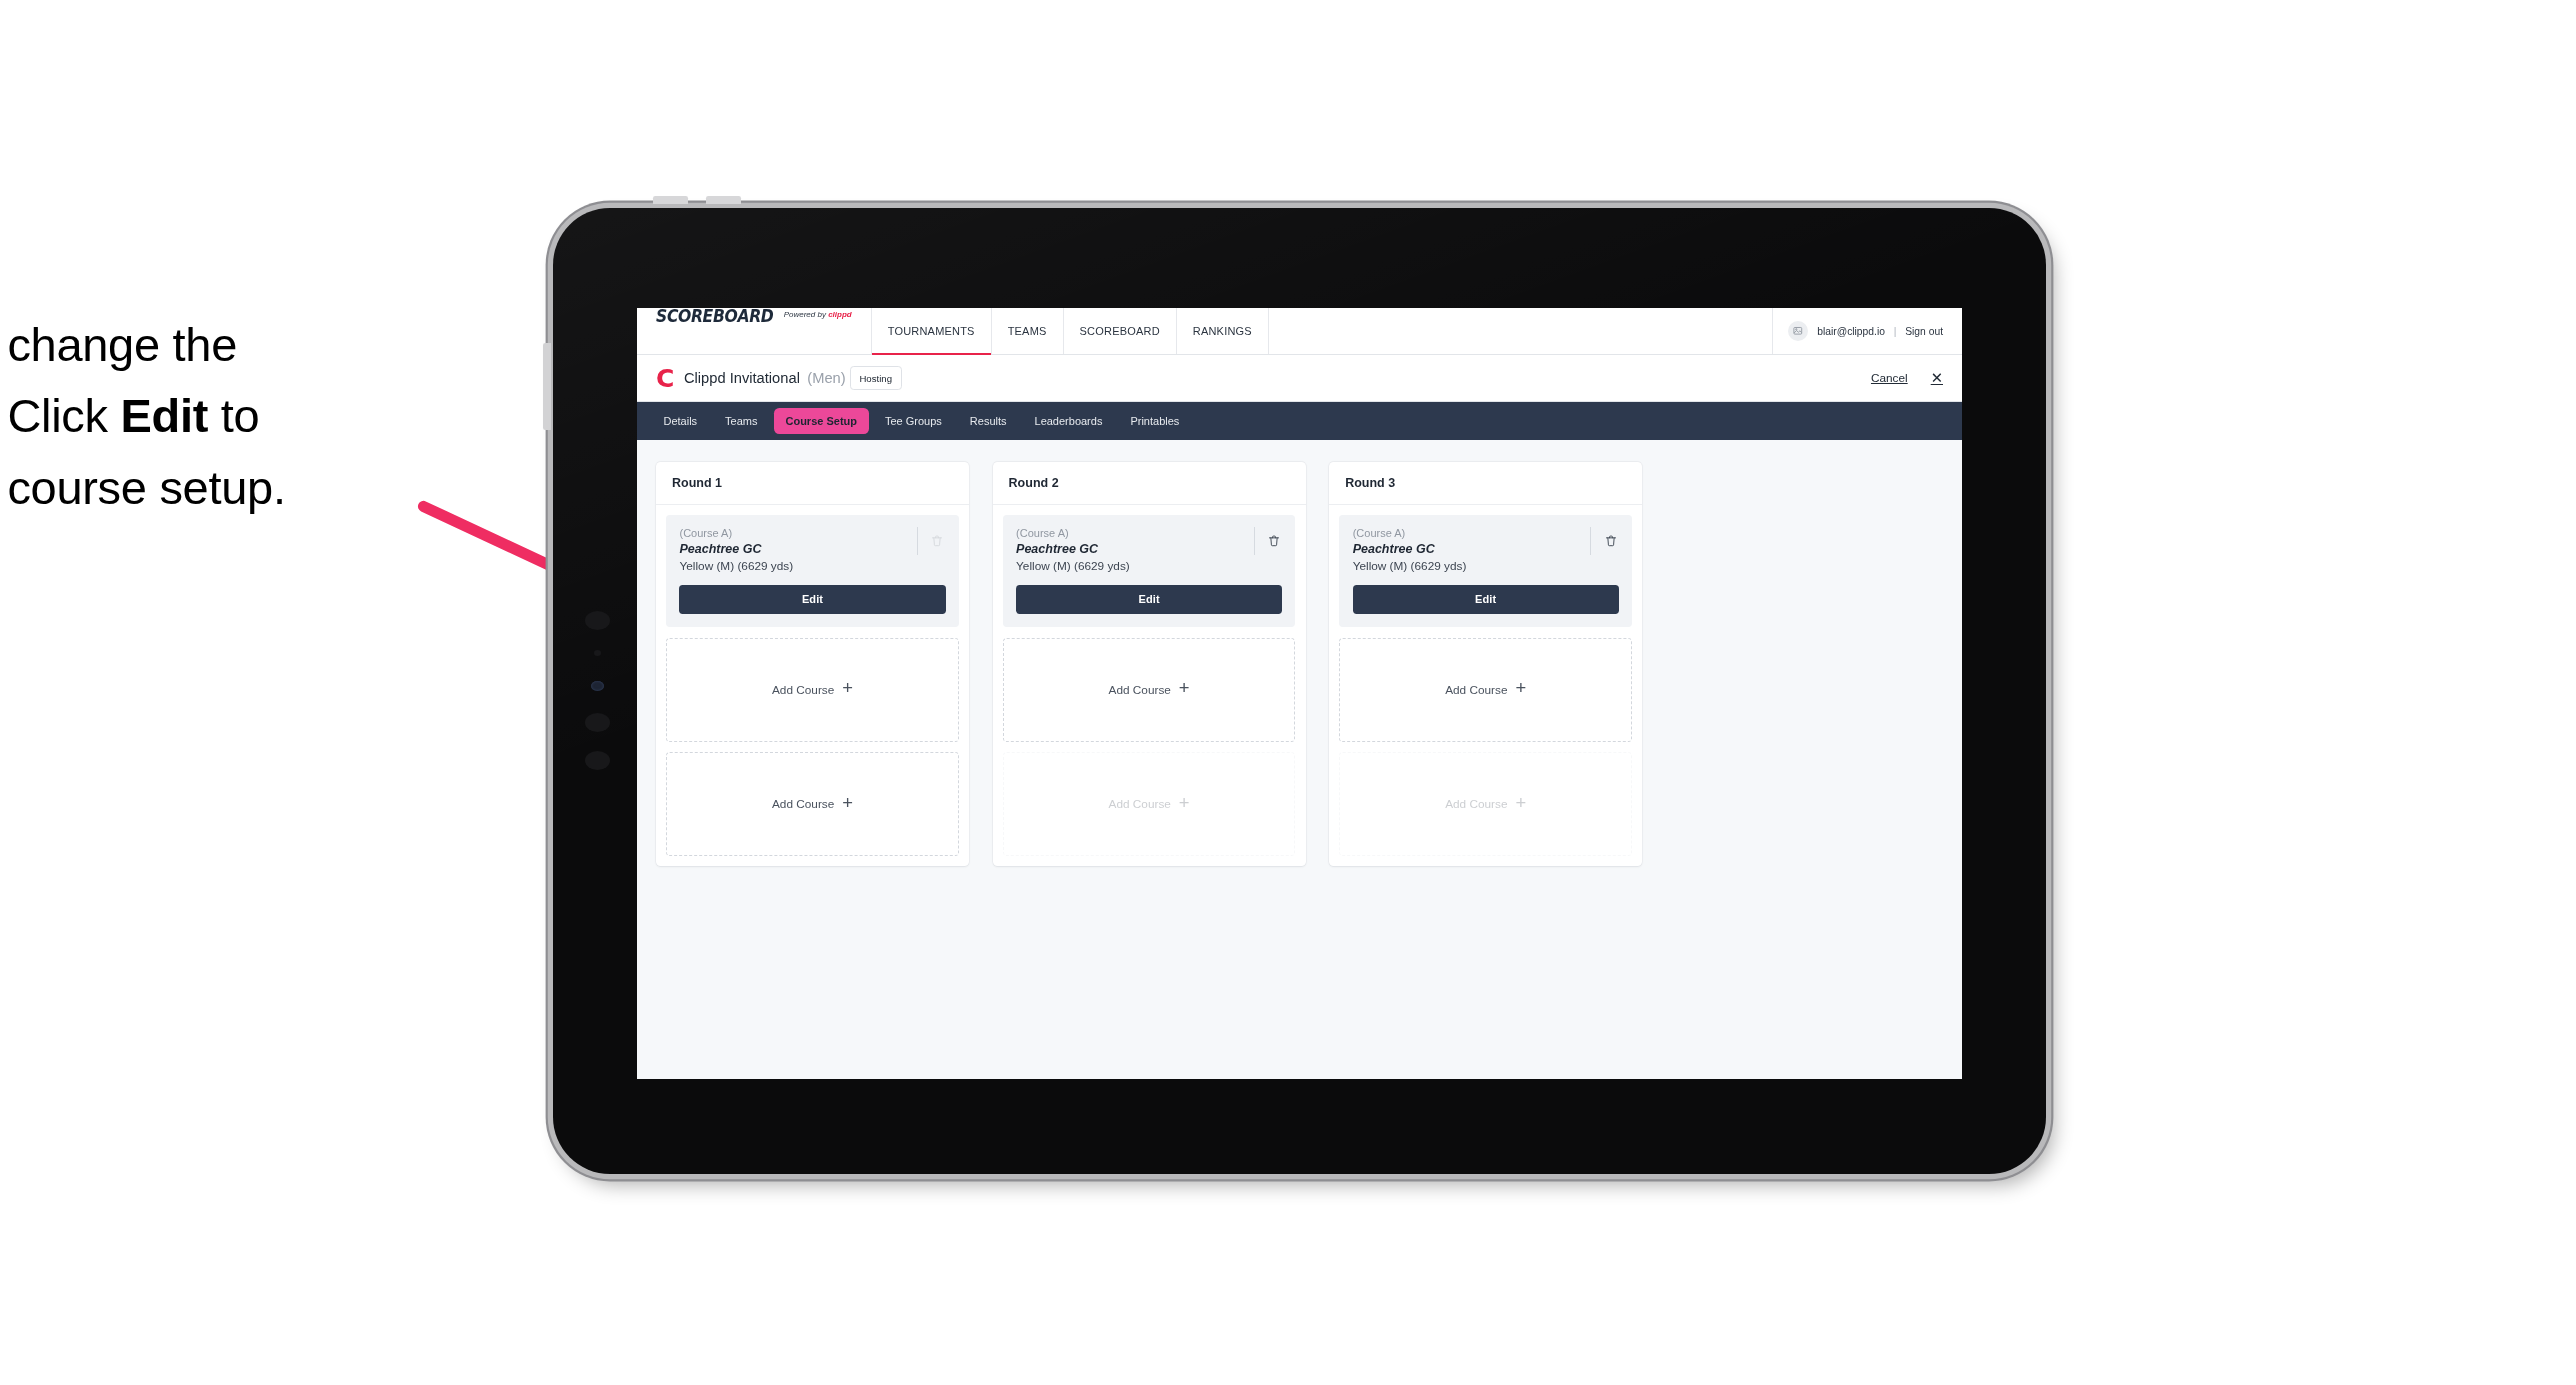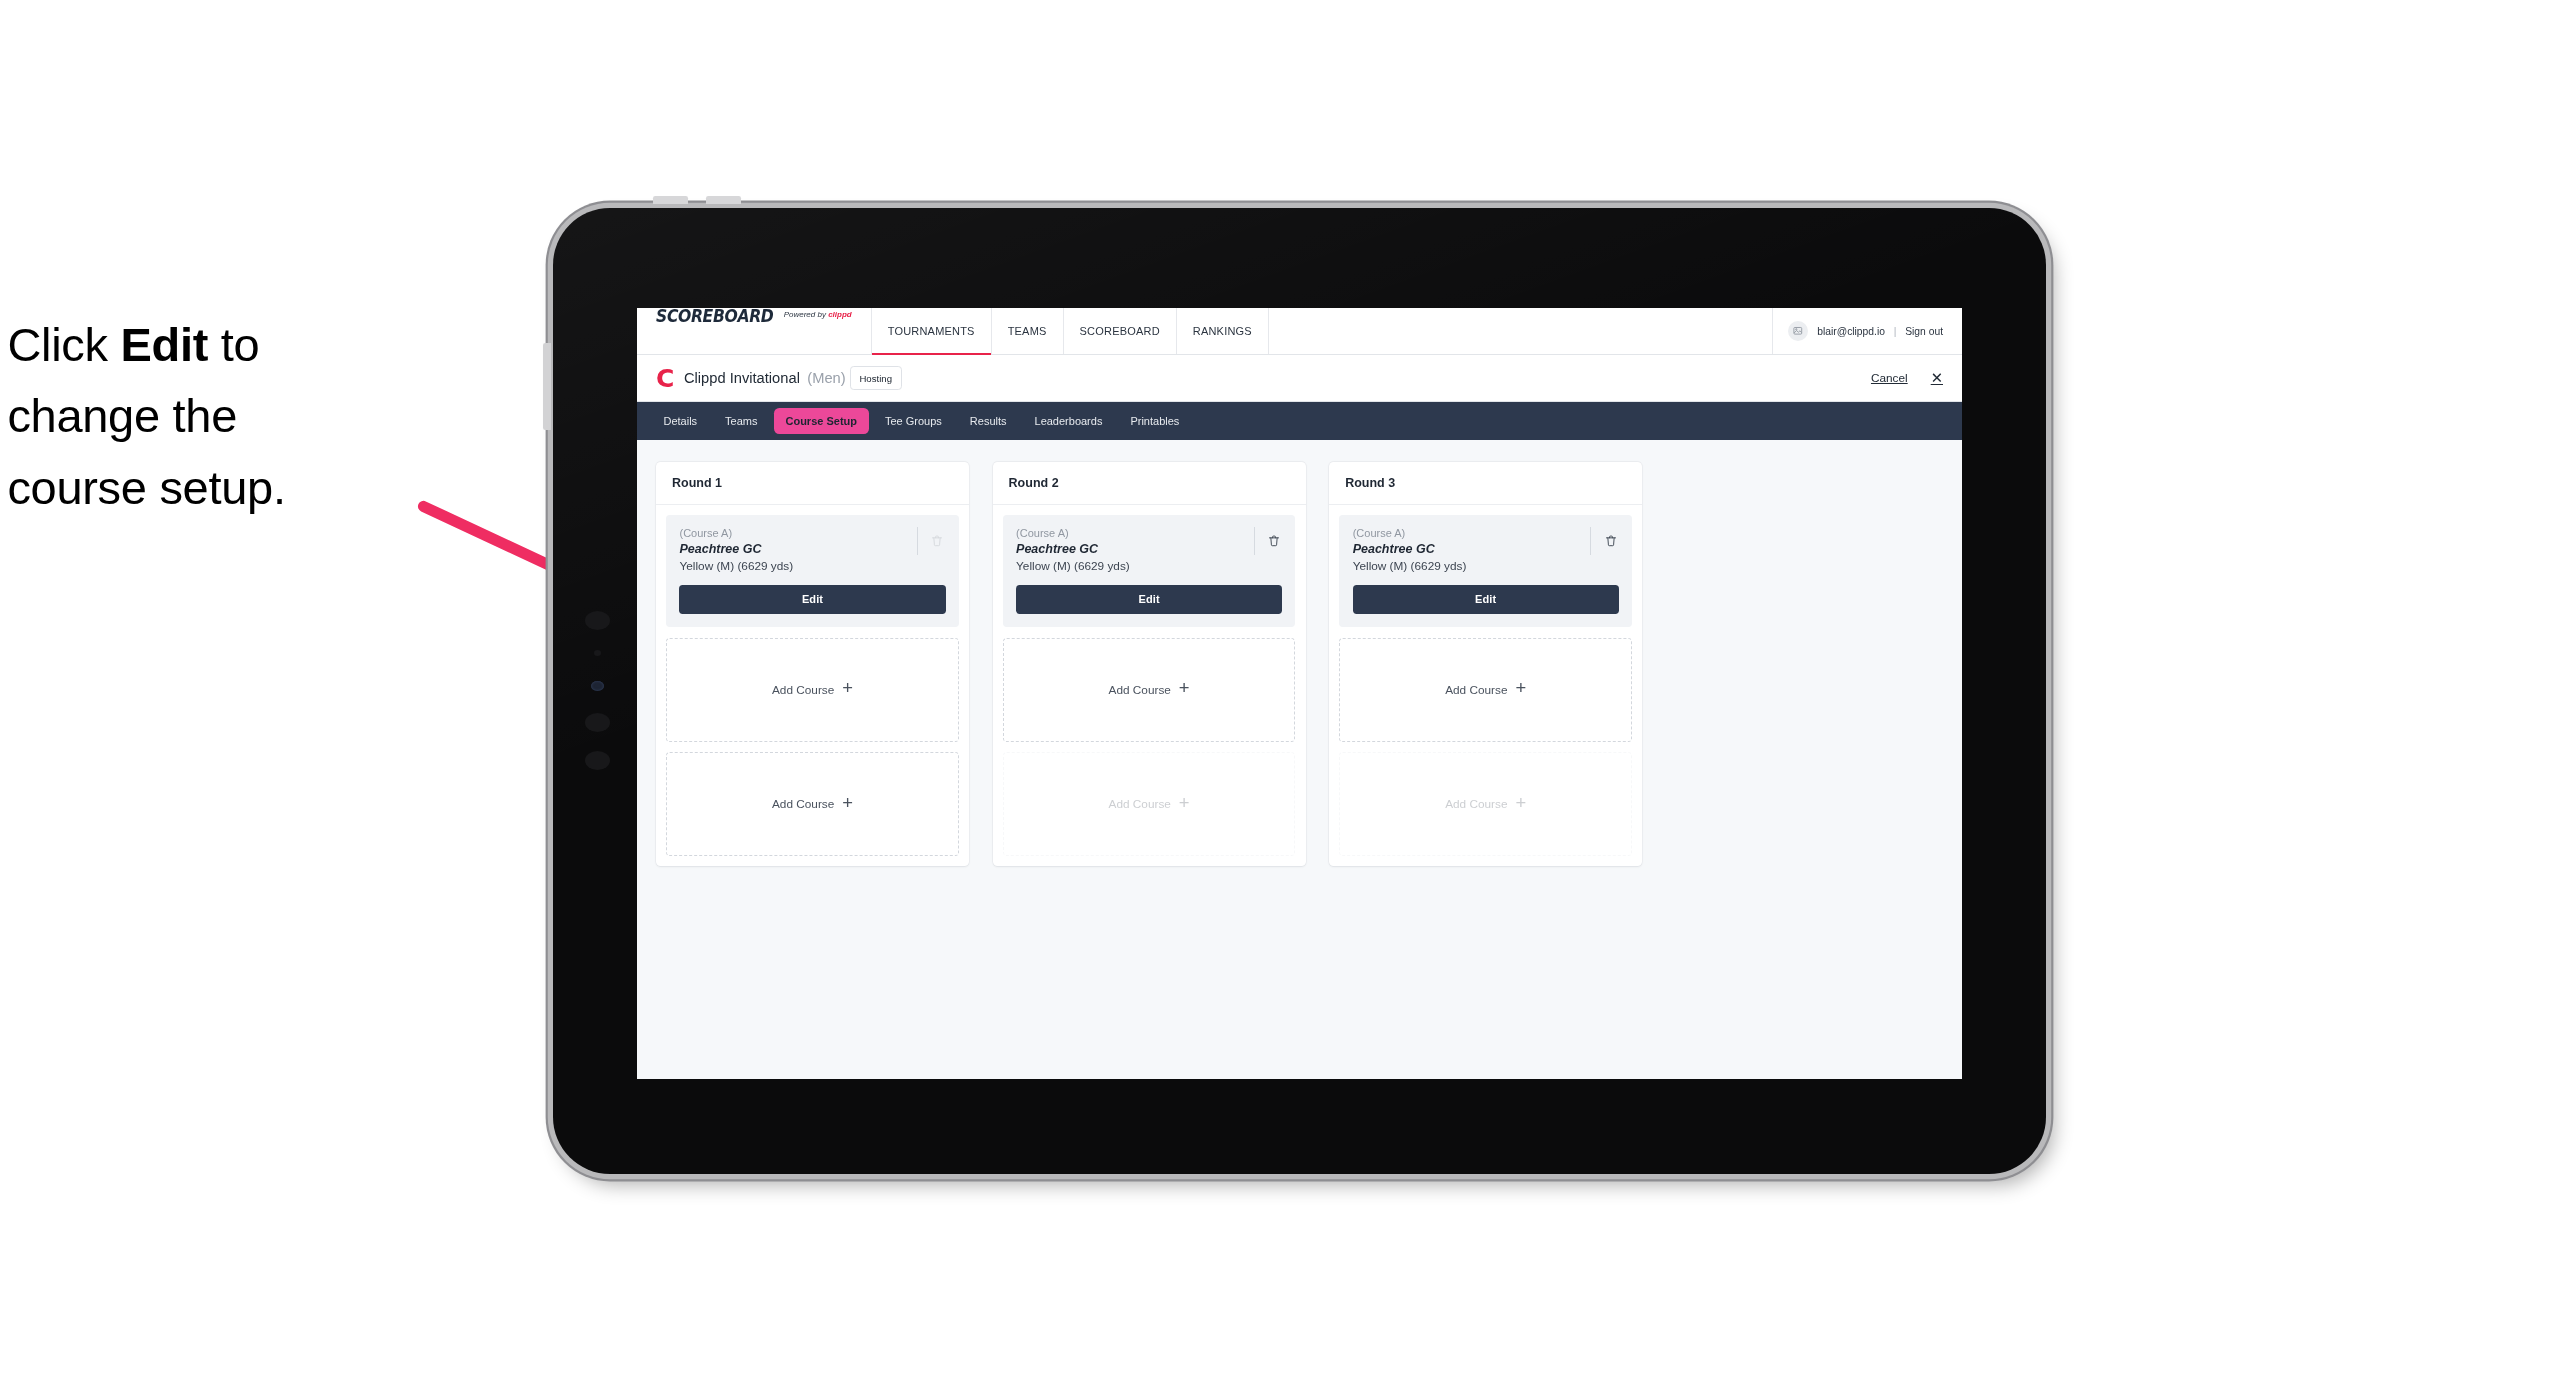--- a/index.html
+++ b/index.html
@@ -355,22 +355,22 @@
     line-height: 1;
     font-weight: 300;
     margin-top: -2.2px;
   }
   .add-slot.faded { opacity: 0.28; border-color: #e6e9ed; cursor: default; }
 </style>
 </head>
 <body>
 
 <div id="annotation">
+    <div class="ann-line"><span>change the</span></div>
     <div class="ann-line"><span>Click </span><span class="ann-strong">Edit</span><span> to</span></div>
-    <div class="ann-line"><span>change the</span></div>
     <div class="ann-line"><span>course setup.</span></div>
   </div>
 
 <svg id="arrow-svg" viewBox="0 0 420 220">
   <line x1="55" y1="48" x2="320" y2="172" stroke="#ef2d62" stroke-width="15" stroke-linecap="round"></line>
   <polygon points="392,186 300,133 293,196" fill="#ef2d62"></polygon>
 </svg>
 
 <div id="tablet">
   <div id="tablet-inner-gloss"></div>

